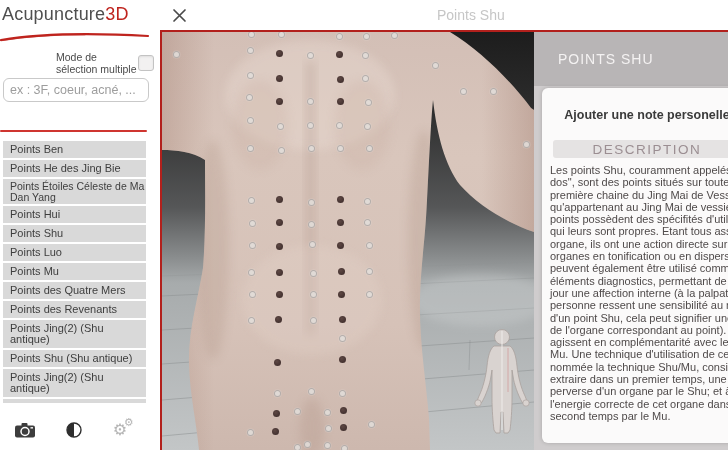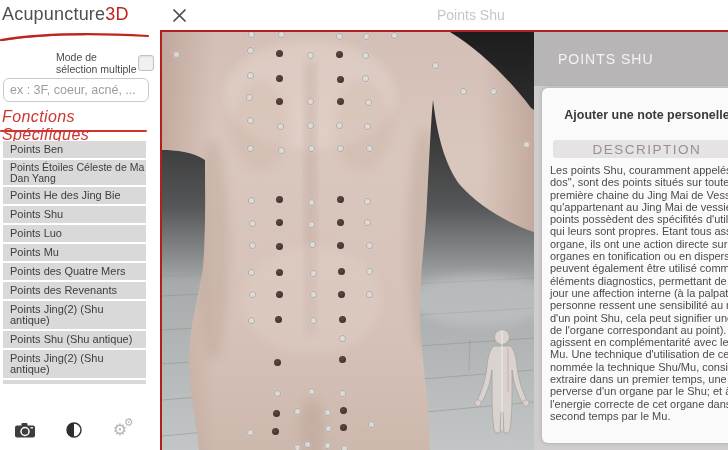--- a/index.html
+++ b/index.html
@@ -74,27 +74,27 @@
     <path d="M1,9.5 C30,5 60,3.5 85,3.5" fill="none" stroke="#bf241e" stroke-width="1.4" stroke-linecap="round" opacity=".8"></path>
   </svg>
 
   <div id="multirow" class="abs">
     <span id="multilabel">Mode de sélection multiple</span>
     <span id="multicheck"></span>
   </div>
 
   <input id="search" class="abs" type="text" placeholder="ex : 3F, coeur, acné, ..." style="">
 
-  <div id="sectitle" class="abs">Fonctions Spécifiques</div>
   <div id="secline" class="abs"></div>
 
   <div id="list" class="abs">
       <div class="litem">Points Ben</div>
+      <div class="litem">Points He des Jing Bie</div>
       <div class="litem double">Points Étoiles Céleste de Ma Dan Yang</div>
-      <div class="litem">Points He des Jing Bie</div>
+      <div class="litem">Points Hui</div>
       <div class="litem">Points Shu</div>
       <div class="litem">Points Luo</div>
       <div class="litem">Points Mu</div>
       <div class="litem">Points des Quatre Mers</div>
       <div class="litem">Points des Revenants</div>
       <div class="litem">Points Jing(2) (Shu antique)</div>
       <div class="litem">Points Shu (Shu antique)</div>
       <div class="litem">Points Jing(2) (Shu antique)</div>
       <div class="litem sliver"></div>
     </div>

